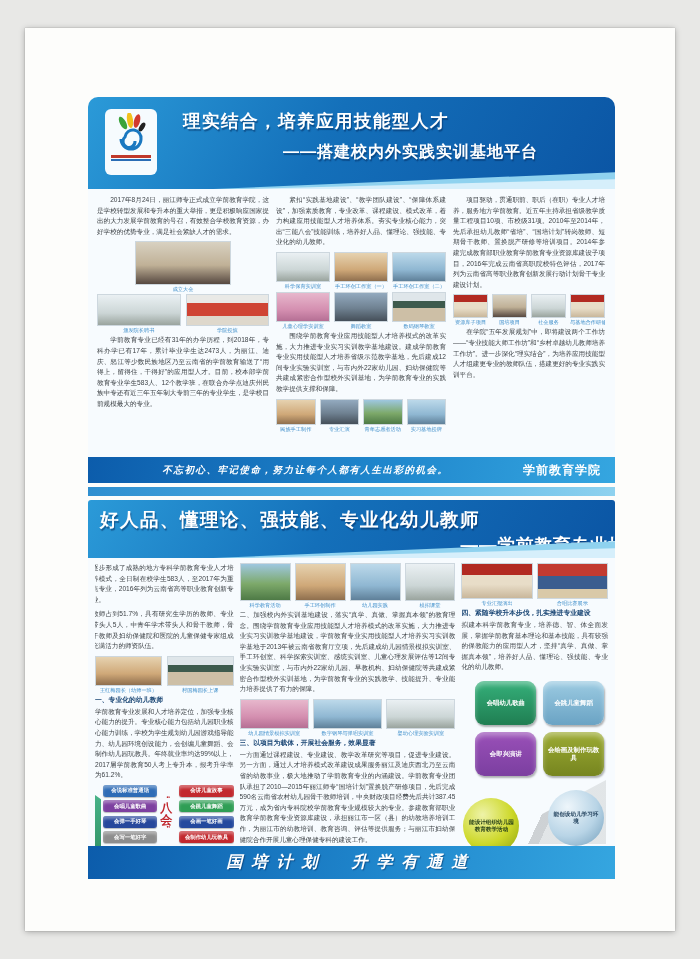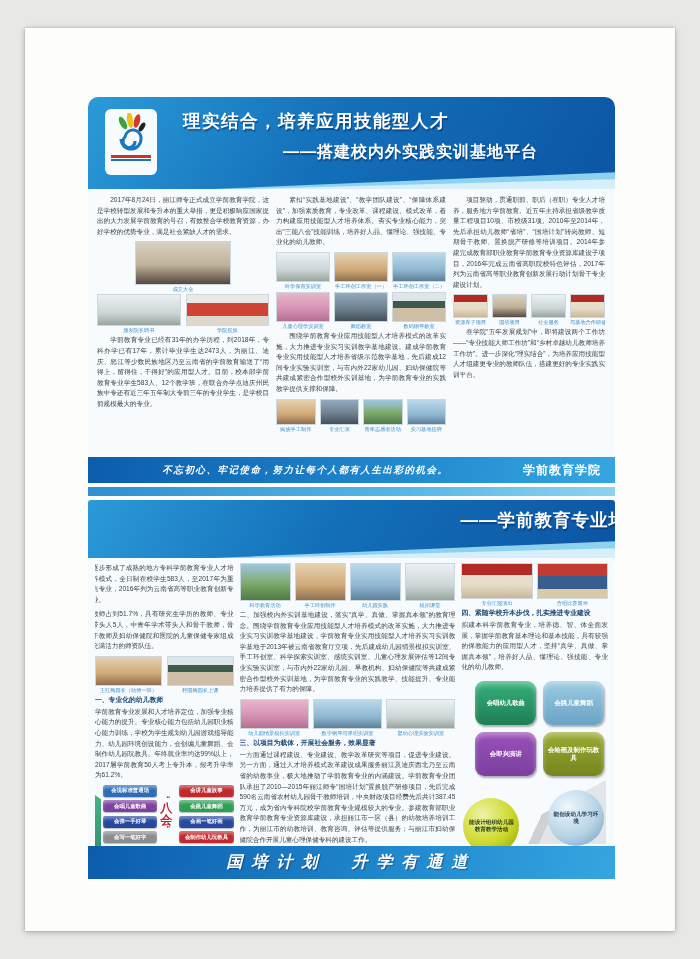--- a/index.html
+++ b/index.html
@@ -253,20 +253,21 @@
     <div class="p-footer p1-footer">
       <span class="slogan">不忘初心、牢记使命，努力让每个人都有人生出彩的机会。</span>
       <span class="unit">学前教育学院</span>
     </div>
     <div class="strip"></div>
   </section>
 
   <section class="poster poster2">
     <header class="p-header p2-header">
       <div class="h-titles">
+        <div class="h-t1">好人品、懂理论、强技能、专业化幼儿教师</div>
         <div class="h-t2">——学前教育专业培</div>
       </div>
       <div class="band b1"></div>
       <div class="band b2"></div>
     </header>
 
     <div class="p-body p2-body">
 
       <div class="col p2c1">
         <p class="para noind" style="margin-left:-3px;">逐步形成了成熟的地方专科学前教育专业人才培养模式，全日制在校学生583人，至2017年为重点专业，2016年列为云南省高等职业教育创新专业。</p>

